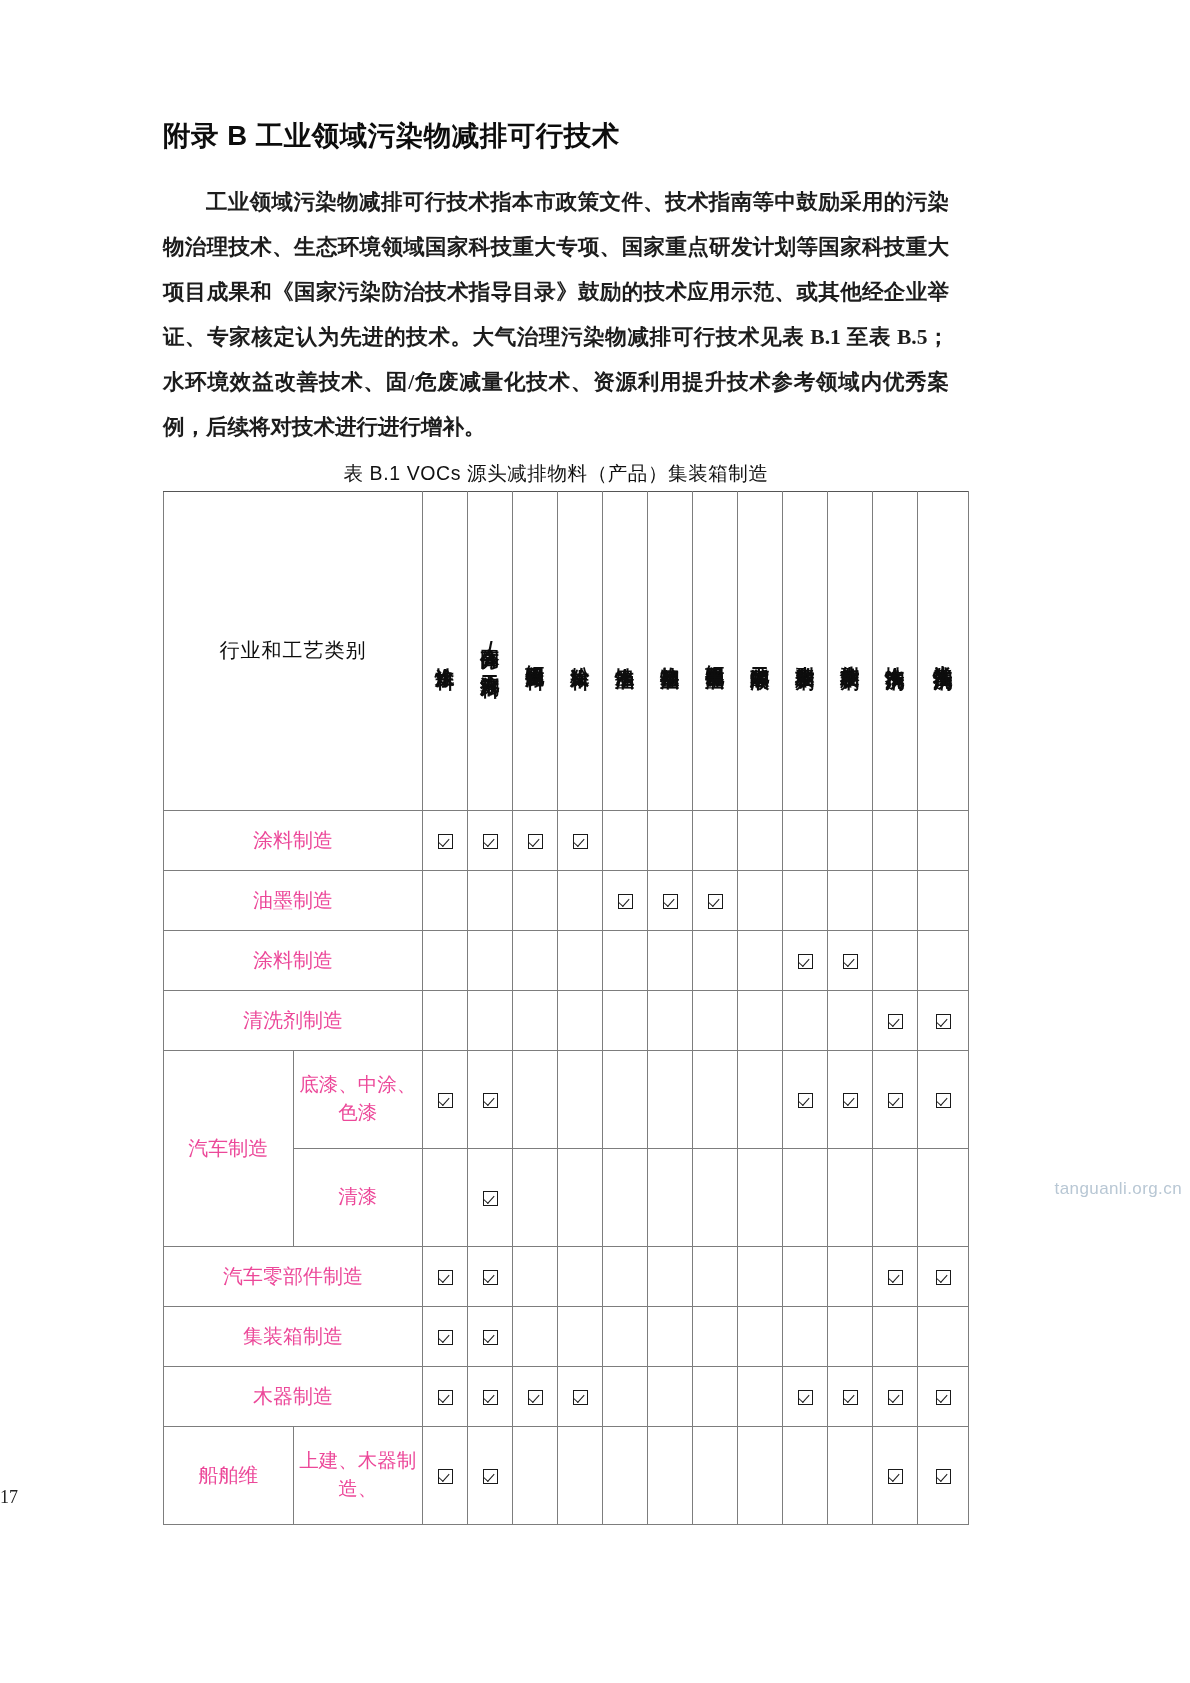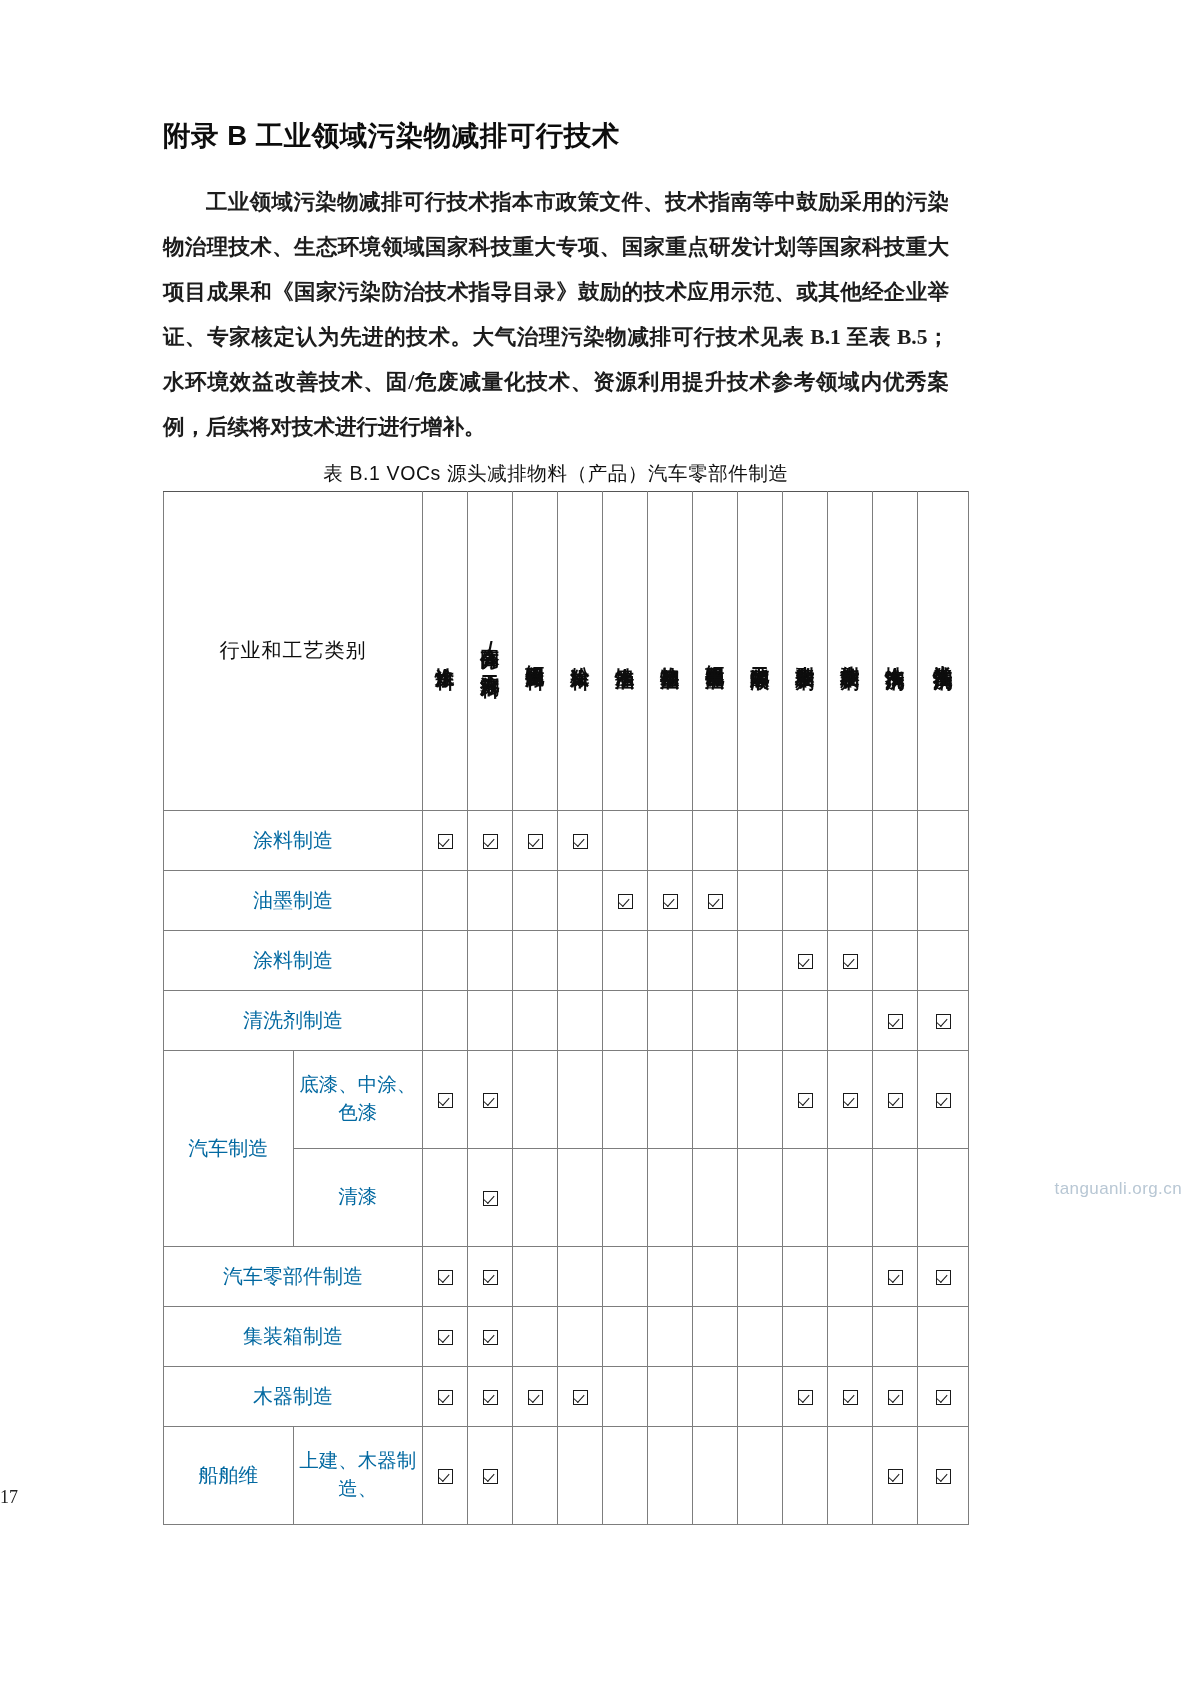--- a/index.html
+++ b/index.html
@@ -95,21 +95,21 @@
   th.rowhead-title {
     font-family: "Liberation Sans", "DejaVu Sans", sans-serif;
     font-weight: bold;
     font-size: 20px;
     letter-spacing: 1px;
     color: #0d0d0d;
   }
   td.rowlabel {
     font-size: 20px;
     line-height: 1.45;
-    color: #0369a1;
+    color: #ec4899;
     padding: 0 6px;
     font-family: Liberation Serif, serif;
   }
   td.rowlabel.sub {
     font-size: 19.5px;
   }
   tbody tr { height: 60px; }
   tr.tall { height: 98px; }
 
   .chk {
@@ -156,21 +156,21 @@
 </head>
 <body>
 
 <div class="page">
   <div class="content">
 
     <h1 class="doc-title">附录 B  工业领域污染物减排可行技术</h1>
 
     <p class="body-para">工业领域污染物减排可行技术指本市政策文件、技术指南等中鼓励采用的污染物治理技术、生态环境领域国家科技重大专项、国家重点研发计划等国家科技重大项目成果和《国家污染防治技术指导目录》鼓励的技术应用示范、或其他经企业举证、专家核定认为先进的技术。大气治理污染物减排可行技术见表 B.1 至表 B.5；水环境效益改善技术、固/危废减量化技术、资源利用提升技术参考领域内优秀案例，后续将对技术进行进行增补。</p>
 
-    <div class="table-caption">表 B.1 VOCs 源头减排物料（产品）汽车零部件制造</div>
+    <div class="table-caption">表 B.1 VOCs 源头减排物料（产品）集装箱制造</div>
 
     <table class="voc-table">
       <thead>
         <tr>
           <th class="col-head rowhead-title outer-top" colspan="2" style="width:258px;">行业和工艺类别</th>
           <th class="col-head outer-top" style="width:44px;">
             <span class="vtext">水性涂料</span>
           </th>
           <th class="col-head outer-top" style="width:44px;">
             <span class="vtext">高固体分/无溶剂涂料</span>

